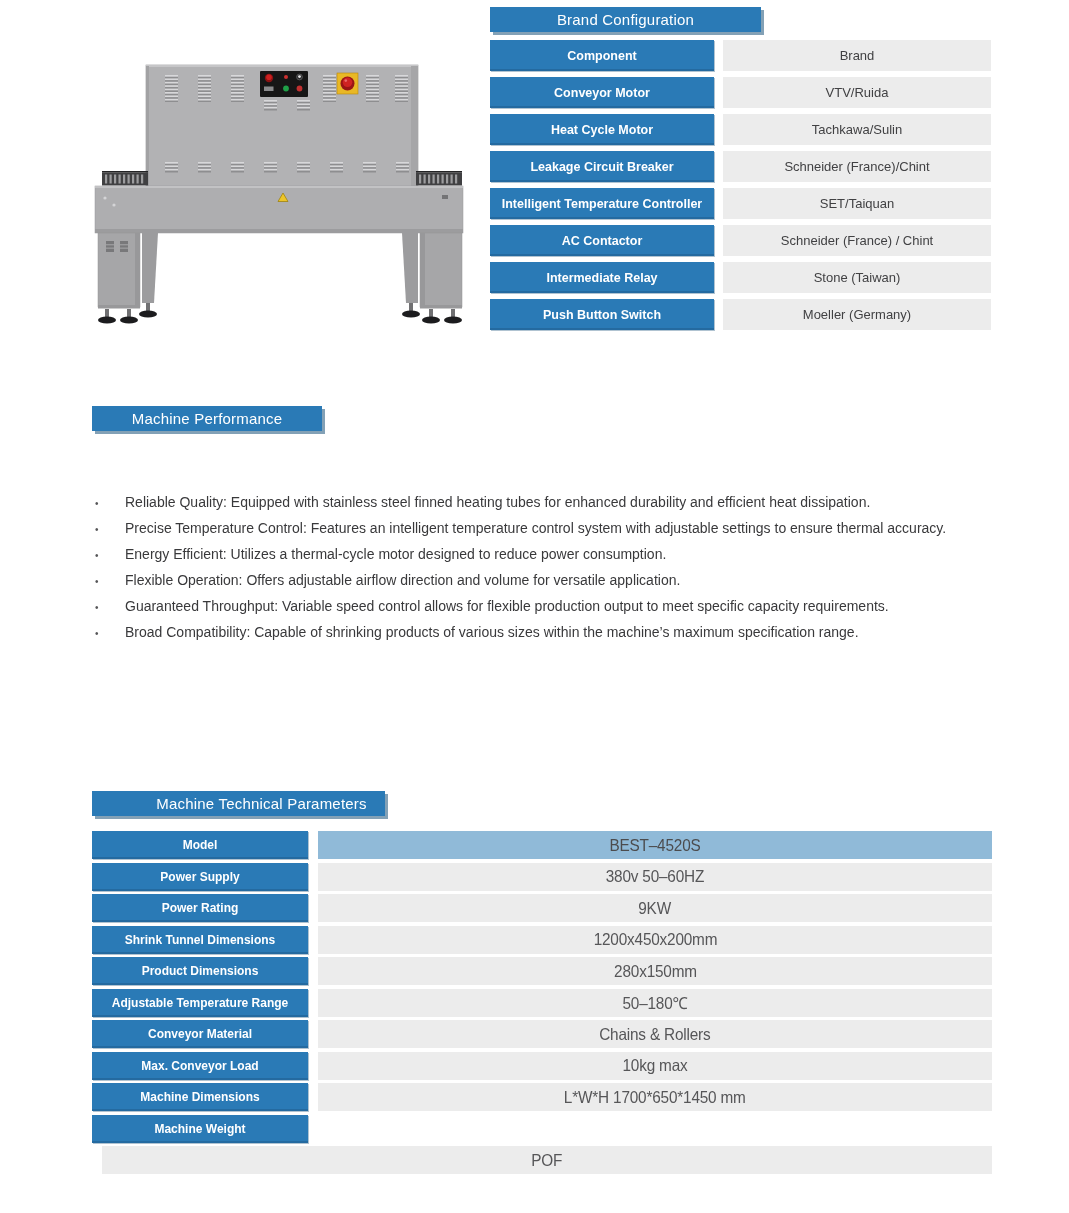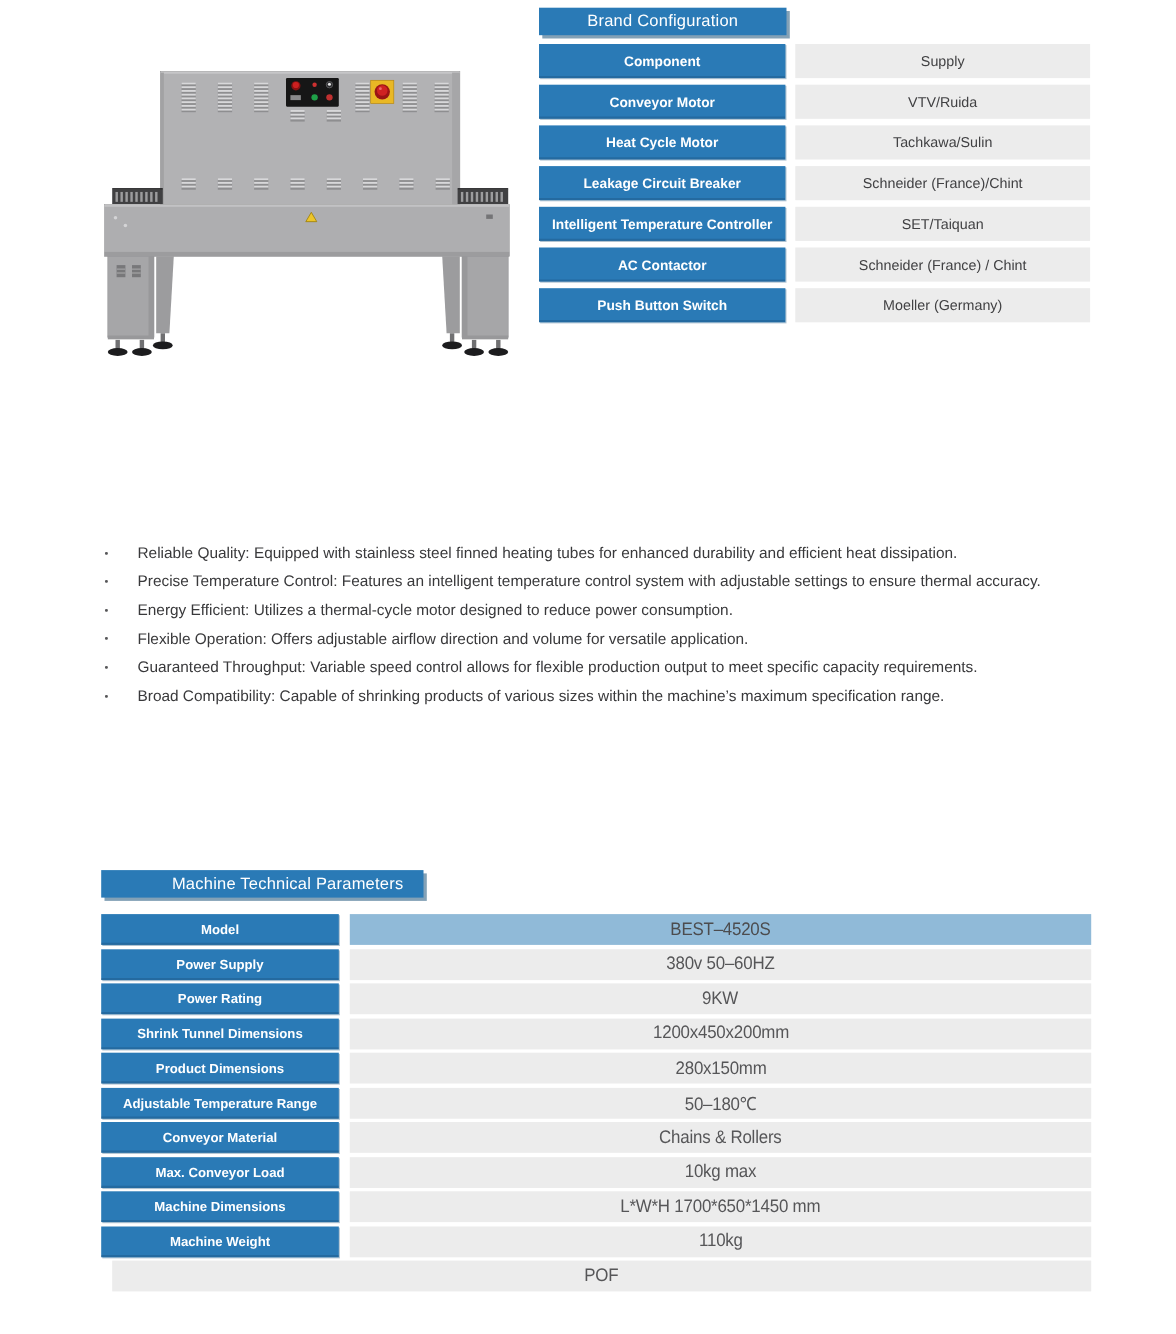--- a/index.html
+++ b/index.html
@@ -20,21 +20,21 @@
   
   .section-title{
     position:absolute;
     background:var(--blue);
     color:#fff;
     font-size:15px;
     display:flex;align-items:center;justify-content:center;
     box-shadow:3px 3px 0 var(--blue-shadow);
     letter-spacing:0.2px;
   }
-  #brand-title{left:490px;top:7px;width:225px;height:25px;}
+  #brand-title{left:490px;top:7px;width:271px;height:25px;}
   #perf-title{left:92px;top:406px;width:230px;height:25px;}
   #tech-title{left:92px;top:791px;width:293px;height:25px;padding-left:46px;}
 
   
   .brand-table{position:absolute;left:490px;top:40px;width:501px;}
   .brand-row{display:flex;height:31px;margin-bottom:6px;}
   .brand-row .cell-label{
     width:224px;flex:none;
     background:var(--blue);color:#fff;
     font-size:12.5px;font-weight:bold;
@@ -239,21 +239,21 @@
     </g>
   </svg>
 
   <div class="section-title" id="brand-title">
     <span>Brand Configuration</span>
   </div>
   <div class="brand-table">
 
   <div class="brand-row">
         <div class="cell-label">Component</div>
-        <div class="cell-value">Supply</div>
+        <div class="cell-value">Brand</div>
       </div>
       <div class="brand-row">
         <div class="cell-label">Conveyor Motor</div>
         <div class="cell-value">VTV/Ruida</div>
       </div>
       <div class="brand-row">
         <div class="cell-label">Heat Cycle Motor</div>
         <div class="cell-value">Tachkawa/Sulin</div>
       </div>
       <div class="brand-row">
@@ -262,25 +262,32 @@
       </div>
       <div class="brand-row">
         <div class="cell-label">Intelligent Temperature Controller</div>
         <div class="cell-value">SET/Taiquan</div>
       </div>
       <div class="brand-row">
         <div class="cell-label">AC Contactor</div>
         <div class="cell-value">Schneider (France) / Chint</div>
       </div>
       <div class="brand-row">
+        <div class="cell-label">Intermediate Relay</div>
+        <div class="cell-value">Stone (Taiwan)</div>
+      </div>
+      <div class="brand-row">
         <div class="cell-label">Push Button Switch</div>
         <div class="cell-value">Moeller (Germany)</div>
       </div>
     </div>
 
+  <div class="section-title" id="perf-title">
+    <span>Machine Performance</span>
+  </div>
   <ul class="bullet-list">
 
   <li>Reliable Quality: Equipped with stainless steel finned heating tubes for enhanced durability and efficient heat dissipation.</li>
       <li>Precise Temperature Control: Features an intelligent temperature control system with adjustable settings to ensure thermal accuracy.</li>
       <li>Energy Efficient: Utilizes a thermal-cycle motor designed to reduce power consumption.</li>
       <li>Flexible Operation: Offers adjustable airflow direction and volume for versatile application.</li>
       <li>Guaranteed Throughput: Variable speed control allows for flexible production output to meet specific capacity requirements.</li>
       <li>Broad Compatibility: Capable of shrinking products of various sizes within the machine’s maximum specification range.</li>
     </ul>
 
@@ -338,23 +345,20 @@
         </div>
       </div>
       <div class="tech-row">
         <div class="cell-label">Machine Dimensions</div>
         <div class="cell-value">
           <span class="cond">L*W*H 1700*650*1450 mm</span>
         </div>
       </div>
       <div class="tech-row">
         <div class="cell-label">Machine Weight</div>
-        <div class="cell-value">
-          <span class="cond">110kg</span>
-        </div>
       </div>
       <div class="tech-row">
         <div class="cell-value">
           <span class="cond">POF</span>
         </div>
       </div>
     </div>
 
 </div>
 

